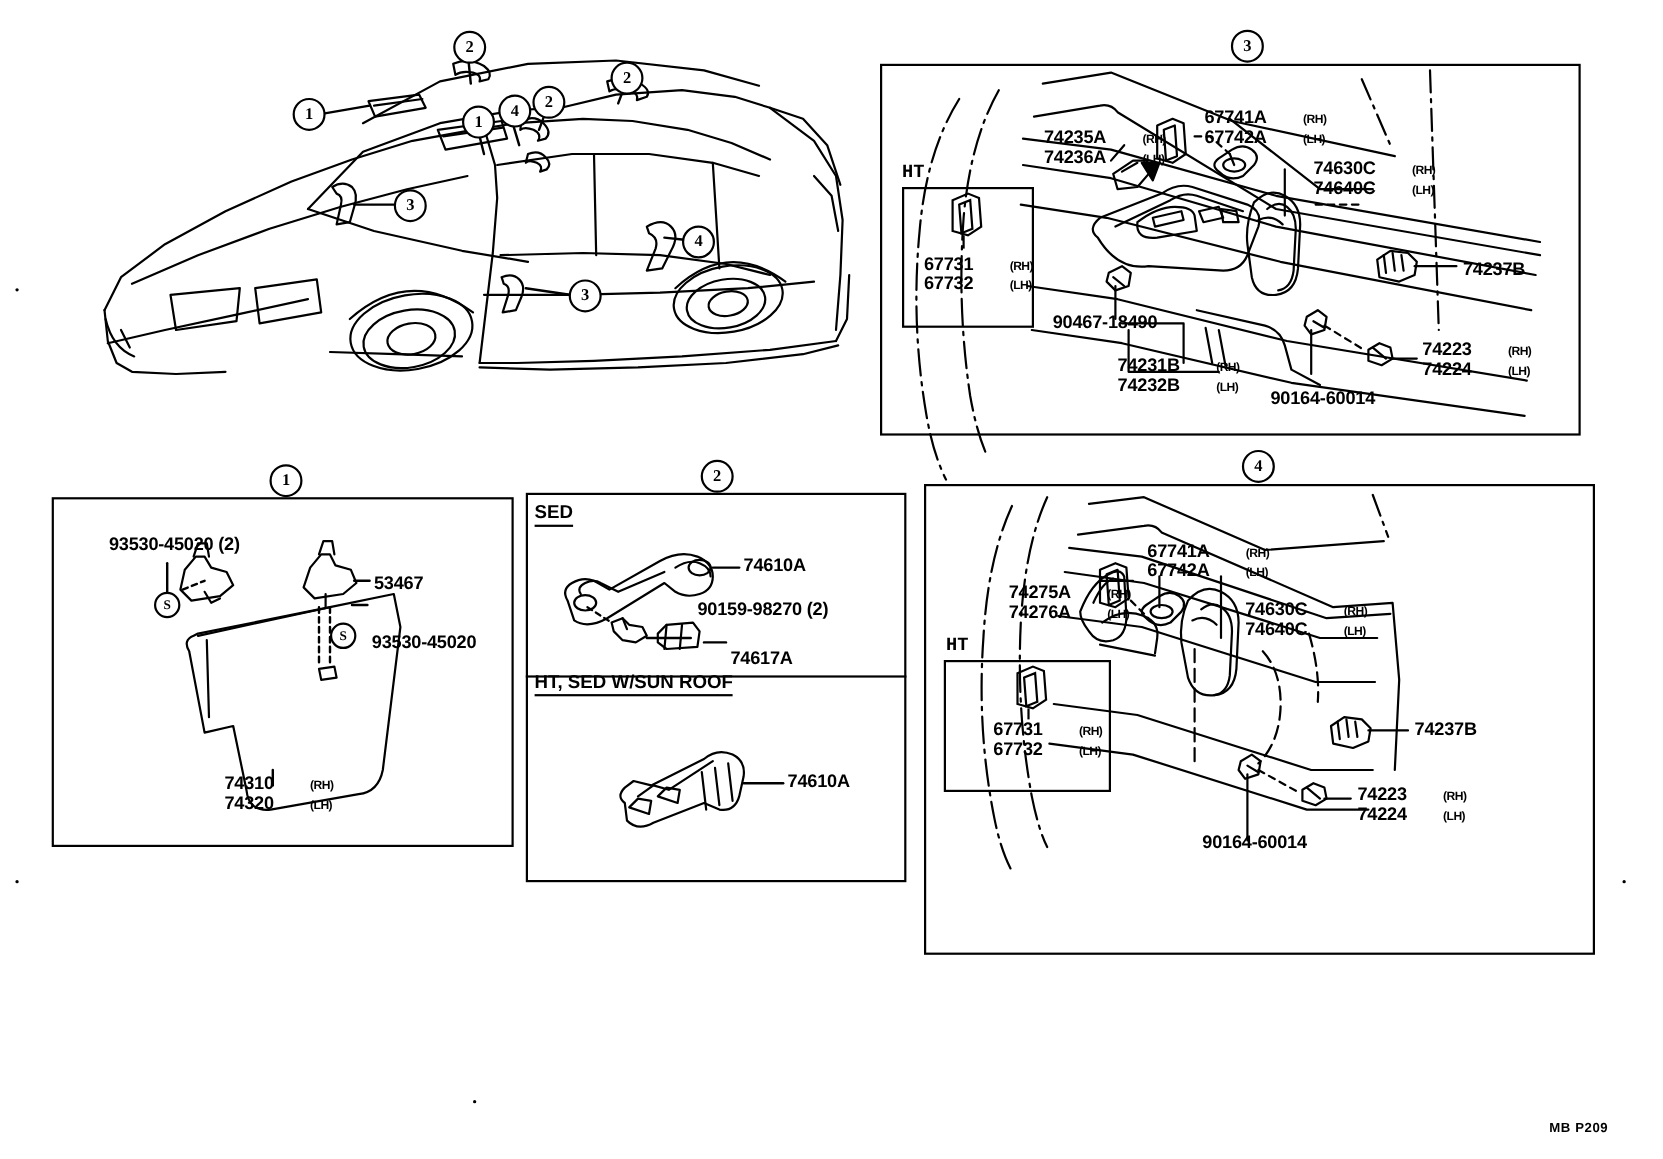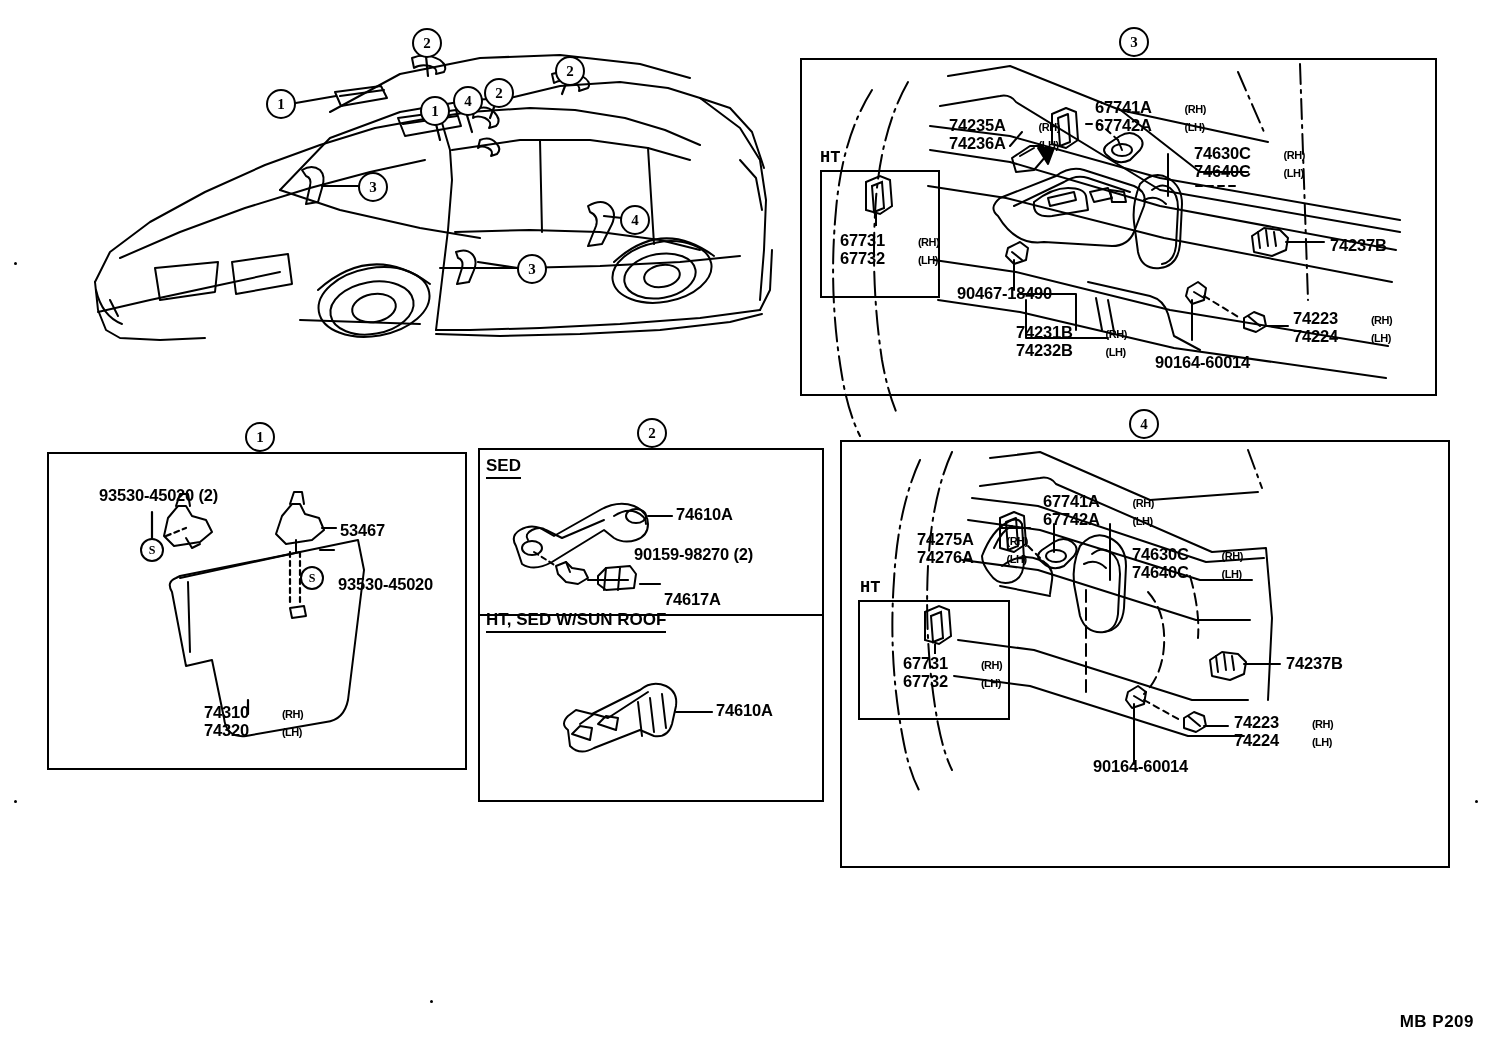--- a/index.html
+++ b/index.html
@@ -44,22 +44,22 @@
   .grpttl{
     position:absolute;font-weight:bold;font-size:17px;
     font-family:"Liberation Sans", sans-serif;white-space:nowrap;
   }
   .grpttl.ul{border-bottom:2.5px solid #000;padding-bottom:1px;}
   .ht{
     position:absolute;font-weight:bold;font-size:17px;
     font-family:Liberation Mono, monospace;
   }
   .footer{
-    position:absolute;right:38px;bottom:22px;
-    font-weight:bold;font-size:17px;letter-spacing:0.5px;
+    position:absolute;right:50px;bottom:22px;
+    font-weight:bold;font-size:12px;letter-spacing:0.5px;
     font-family:"Liberation Sans", sans-serif;
   }
   .dots{position:absolute;width:3px;height:3px;background:#000;border-radius:50%;}
 </style>
 </head>
 <body>
 
 <div class="stage">
 
   <svg class="layer" viewBox="0 0 1512 1054">

